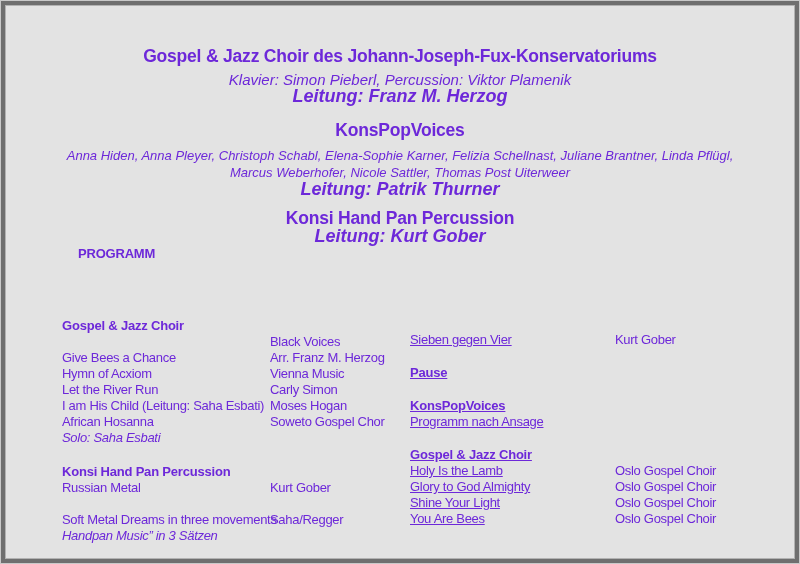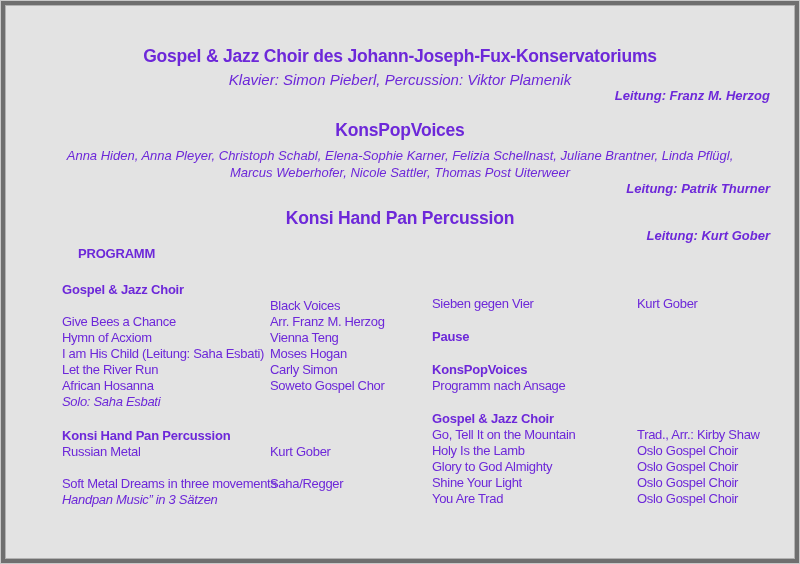--- a/index.html
+++ b/index.html
@@ -11,31 +11,31 @@
     box-shadow: inset 0 0 0 1px #c9c9c9,
                 inset 0 0 0 5px #6f6f6f,
                 inset 0 0 0 6px #b2b2b2;
     font-family:"Liberation Sans", sans-serif;
     color:#6d28d9;
     overflow:hidden;
   }
   .header { position:absolute; top:46px; left:30px; right:30px; text-align:center; }
   .h-title { font-size:17.5px; font-weight:bold; line-height:20px; letter-spacing:-0.2px; }
   .h-sub   { font-size:15px; font-style:italic; line-height:16px; margin-top:6px; }
-  .h-leit  { font-size:13px; font-style:italic; font-weight:bold; line-height:16px;text-align:right; }
+  .h-leit  { font-size:18px; font-style:italic; font-weight:bold; line-height:16px; }
   .mt16 { margin-top:16px; }
   .mt11 { margin-top:11px; }
   .h-names { font-size:13px; font-style:italic; line-height:16.5px; }
   .h-names-first { margin-top:8px; }
 
   .programm { position:absolute; left:78px; top:246px; font-size:13px; font-weight:bold; letter-spacing:-0.2px; line-height:16px; }
 
-  .col { position:absolute; font-size:13px; letter-spacing:-0.3px; }
+  .col { position:absolute; font-size:13px; letter-spacing:-0.3px;margin-top:36px; }
   .col-left  { left:62px;  top:282px; width:352px; }
-  .col-right { left:432px; top:296px; width:352px; }
+  .col-right { left:410px; top:296px; width:352px;text-decoration:underline; }
   .sec-heading { font-weight:bold; line-height:16px; height:16px; letter-spacing:-0.2px; }
   .mt17 { margin-top:17px; }
   .mt18 { margin-top:18px; }
   .prow { position:relative; line-height:16px; height:16px; white-space:nowrap; }
   .prow .composer { position:absolute; top:0; left:208px; }
   .col-right .prow .composer { left:205px; }
   .it { font-style:italic; }
 </style>
 </head>
 <body>
@@ -63,29 +63,29 @@
     <div class="sec-heading">Gospel &amp; Jazz Choir</div>
     <div class="prow">
       <span class="composer">Black Voices</span>
     </div>
     <div class="prow">
       <span>Give Bees a Chance</span>
       <span class="composer">Arr. Franz M. Herzog</span>
     </div>
     <div class="prow">
       <span>Hymn of Acxiom</span>
-      <span class="composer">Vienna Teng</span>
+      <span class="composer">Vienna Music</span>
+    </div>
+    <div class="prow">
+      <span>Let the River Run</span>
+      <span class="composer">Carly Simon</span>
     </div>
     <div class="prow">
       <span>I am His Child (Leitung: Saha Esbati)</span>
       <span class="composer">Moses Hogan</span>
-    </div>
-    <div class="prow">
-      <span>Let the River Run</span>
-      <span class="composer">Carly Simon</span>
     </div>
     <div class="prow">
       <span>African Hosanna</span>
       <span class="composer">Soweto Gospel Chor</span>
     </div>
     <div class="prow">
       <span class="it">Solo: Saha Esbati</span>
     </div>
 
     <div class="sec-heading mt18">Konsi Hand Pan Percussion</div>
@@ -115,35 +115,31 @@
 
     <div class="sec-heading mt17">Pause</div>
 
     <div class="sec-heading mt17">KonsPopVoices</div>
     <div class="prow">
       <span>Programm nach Ansage</span>
     </div>
 
     <div class="sec-heading mt17">Gospel &amp; Jazz Choir</div>
     <div class="prow">
-      <span>Go, Tell It on the Mountain</span>
-      <span class="composer">Trad., Arr.: Kirby Shaw</span>
-    </div>
-    <div class="prow">
       <span>Holy Is the Lamb</span>
       <span class="composer">Oslo Gospel Choir</span>
     </div>
     <div class="prow">
       <span>Glory to God Almighty</span>
       <span class="composer">Oslo Gospel Choir</span>
     </div>
     <div class="prow">
       <span>Shine Your Light</span>
       <span class="composer">Oslo Gospel Choir</span>
     </div>
     <div class="prow">
-      <span>You Are Trad</span>
+      <span>You Are Bees</span>
       <span class="composer">Oslo Gospel Choir</span>
     </div>
 
   </div>
 
 </div>
 
 </body></html>

